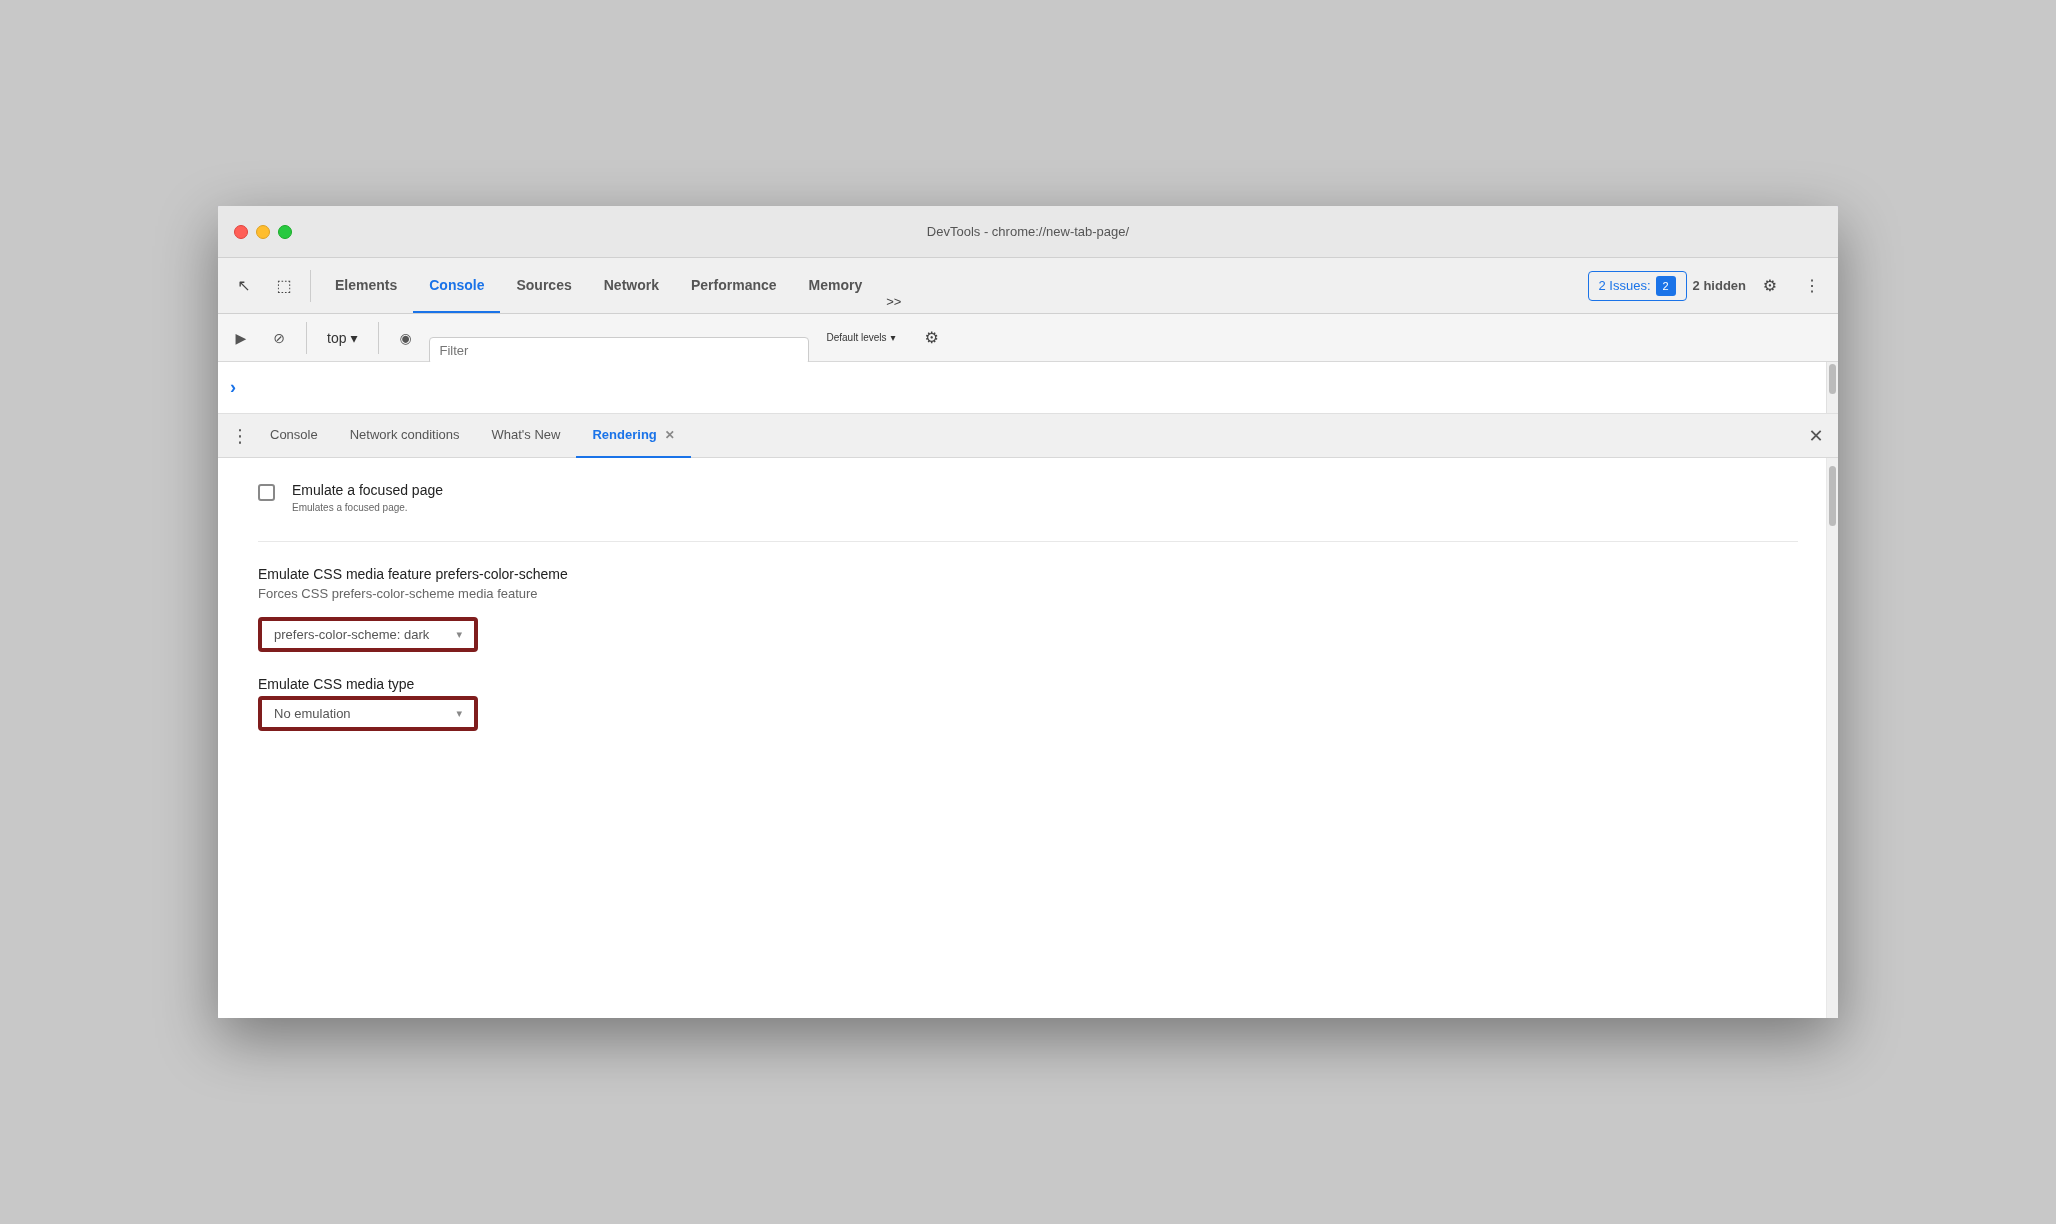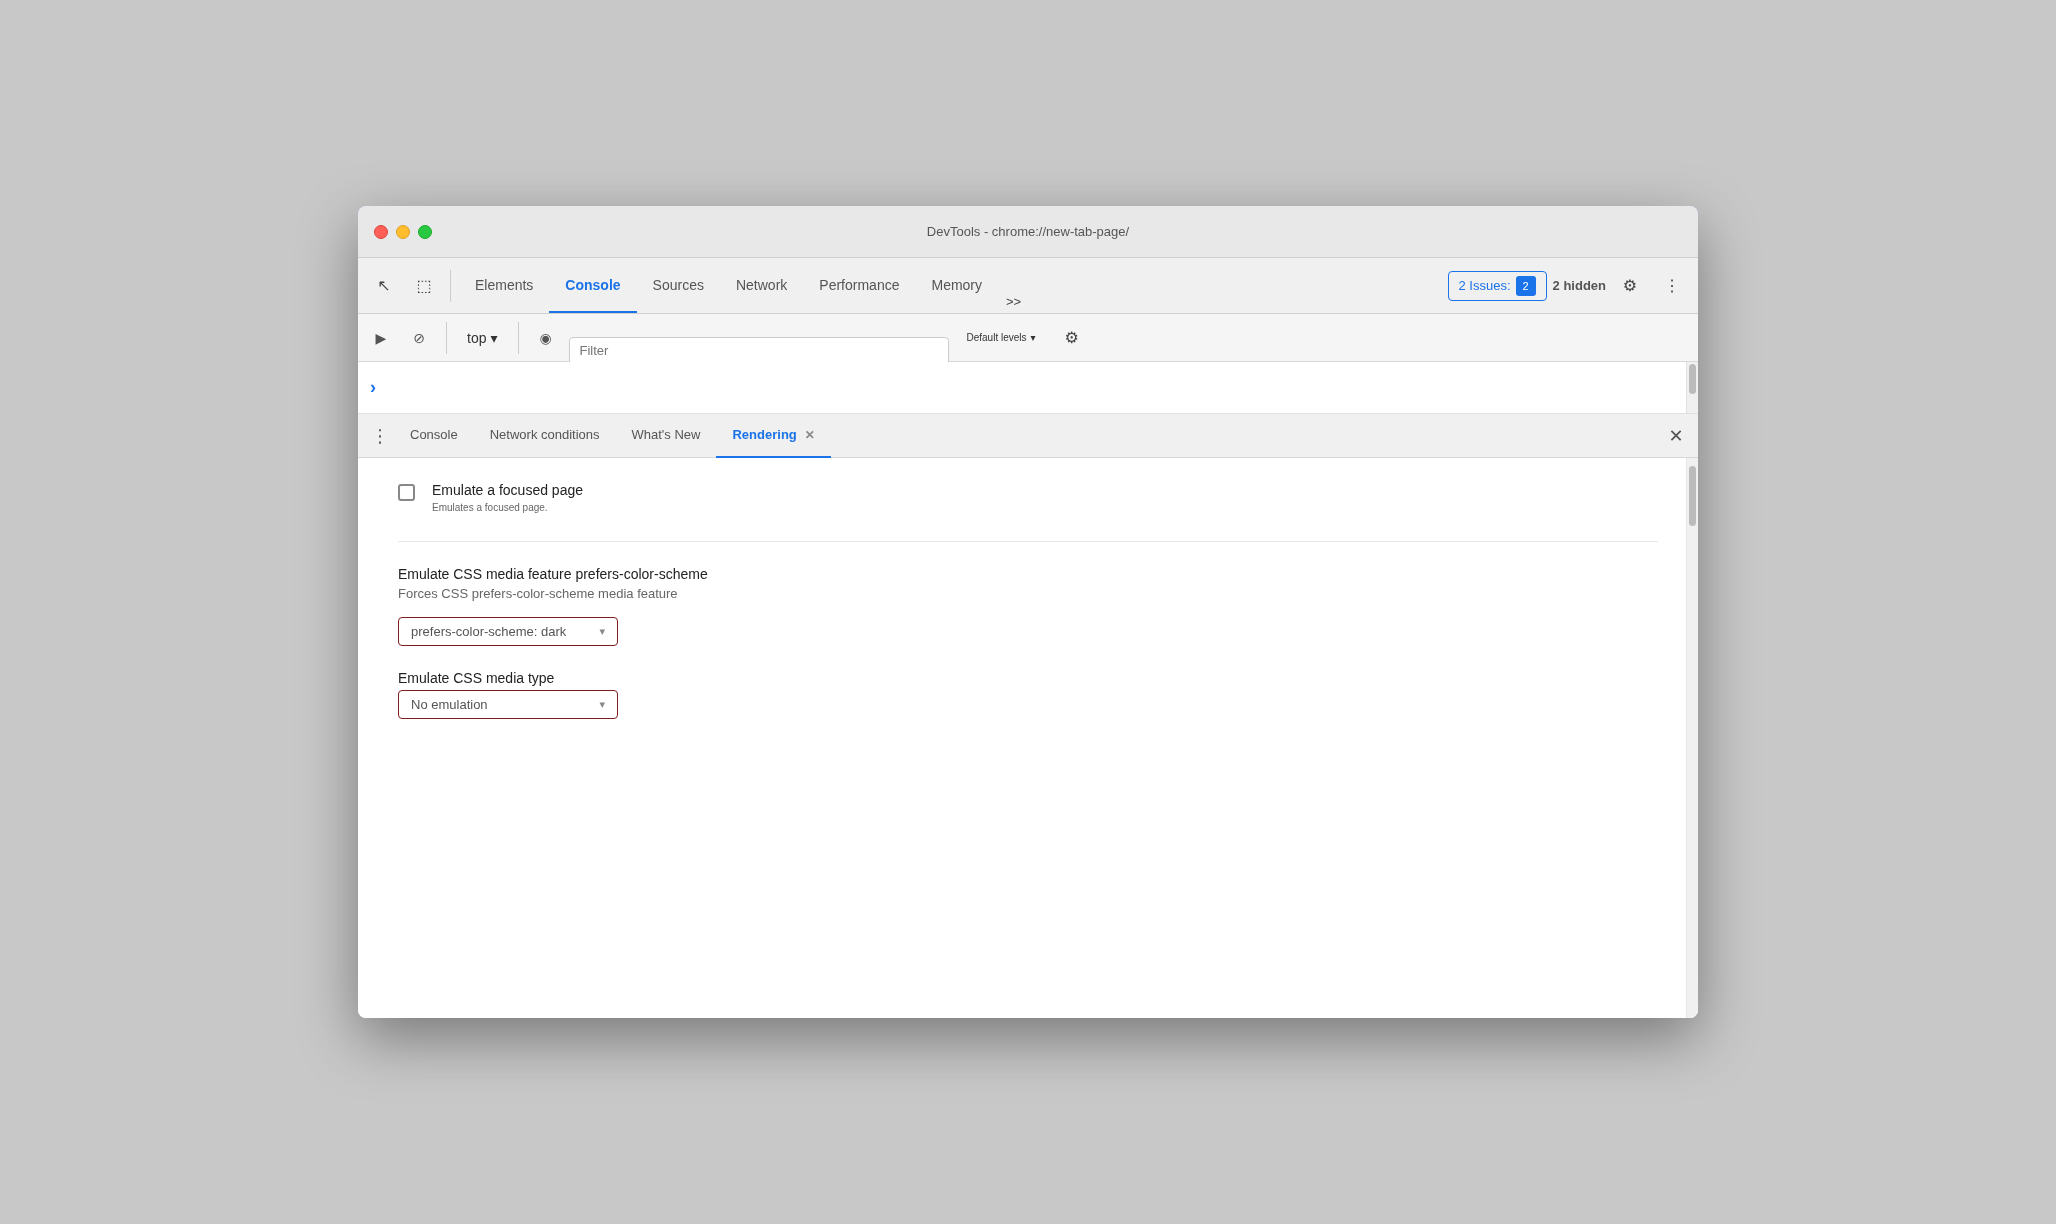--- a/index.html
+++ b/index.html
@@ -5,23 +5,23 @@
     * { box-sizing: border-box; margin: 0; padding: 0; }
     body {
       background: #c8c8c8;
       display: flex;
       align-items: center;
       justify-content: center;
       min-height: 100vh;
       font-family: -apple-system, BlinkMacSystemFont, 'Helvetica Neue', Arial, sans-serif;
     }
     .window {
-      width: 1340px;
+      width: 1620px;
       background: #c4b5fd;
-      border-radius: 8px;
+      border-radius: 1px;
       box-shadow: 0 20px 60px rgba(0,0,0,0.4);
       overflow: hidden;
     }
     .title-bar {
       background: #e8e8e8;
       height: 52px;
       display: flex;
       align-items: center;
       justify-content: center;
       position: relative;
@@ -87,20 +87,21 @@
       padding: 0 16px;
       height: 100%;
       display: flex;
       align-items: center;
       font-size: 14px;
       color: #555;
       cursor: pointer;
       position: relative;
       white-space: nowrap;
       border-bottom: 2px solid transparent;
+      font-weight: bold;
     }
     .tab-item.active {
       color: #1a73e8;
       font-weight: 600;
       border-bottom: 2px solid #1a73e8;
     }
     .toolbar-right {
       display: flex;
       align-items: center;
       gap: 6px;
@@ -371,21 +372,21 @@
     }
     .section-desc {
       font-size: 13px;
       color: #666;
       margin-bottom: 16px;
     }
     .dropdown-select {
       display: flex;
       align-items: center;
       justify-content: space-between;
-      border: 1px solid #7f1d1d;
+      border: 4px solid #7f1d1d;
       border-radius: 4px;
       padding: 6px 12px;
       width: 220px;
       cursor: pointer;
       background: white;
       font-size: 13px;
       color: #555;
       text-align: right;
     }
     .dropdown-arrow {

